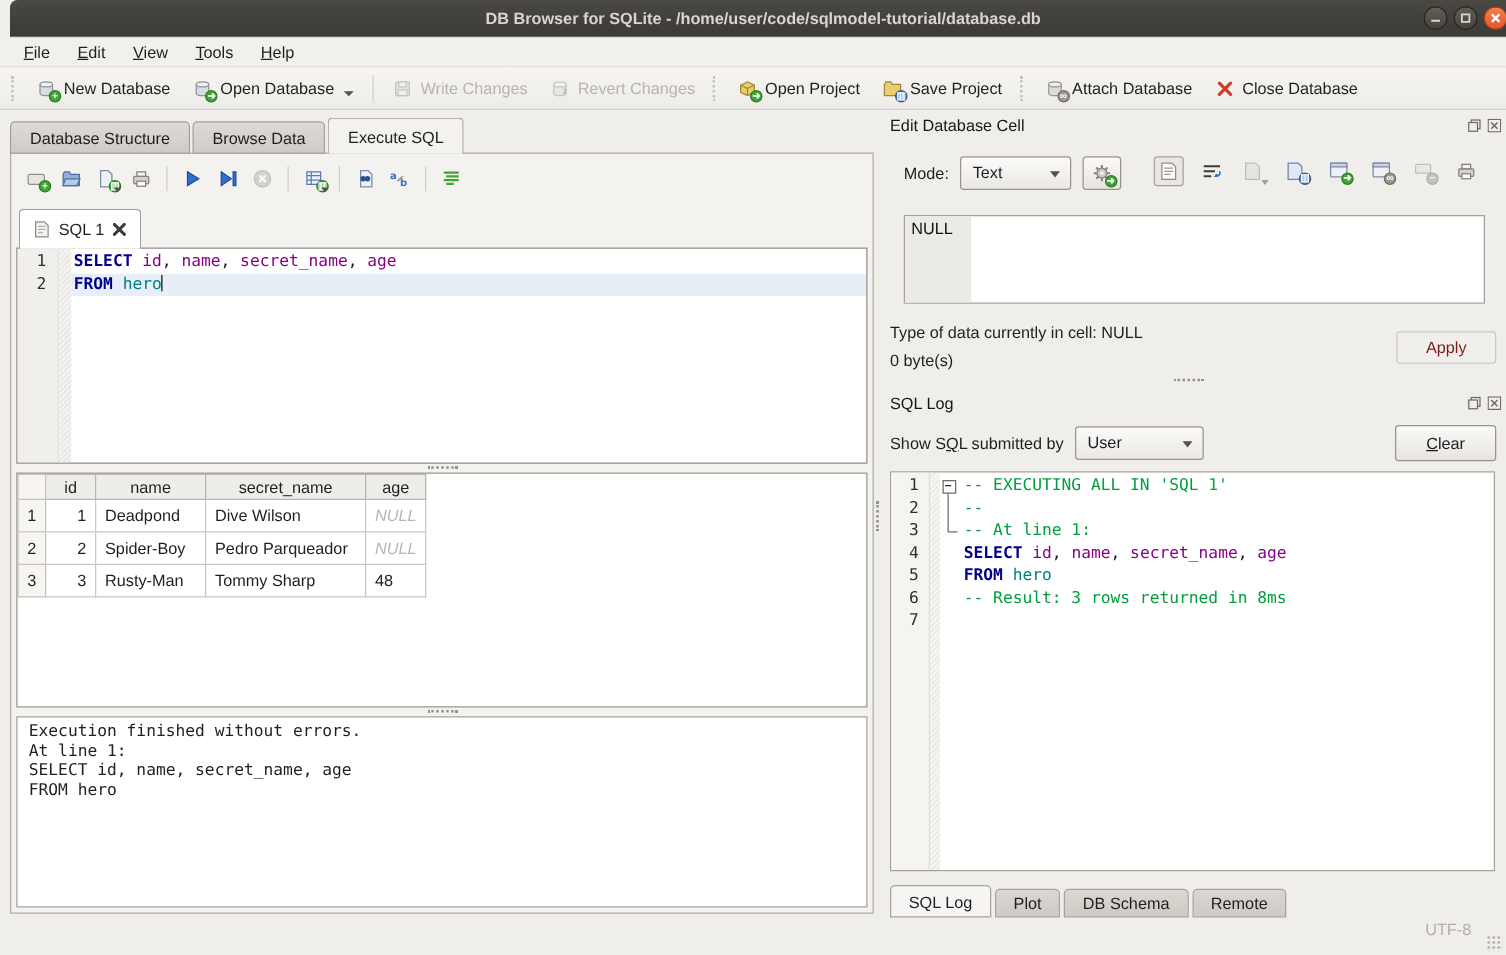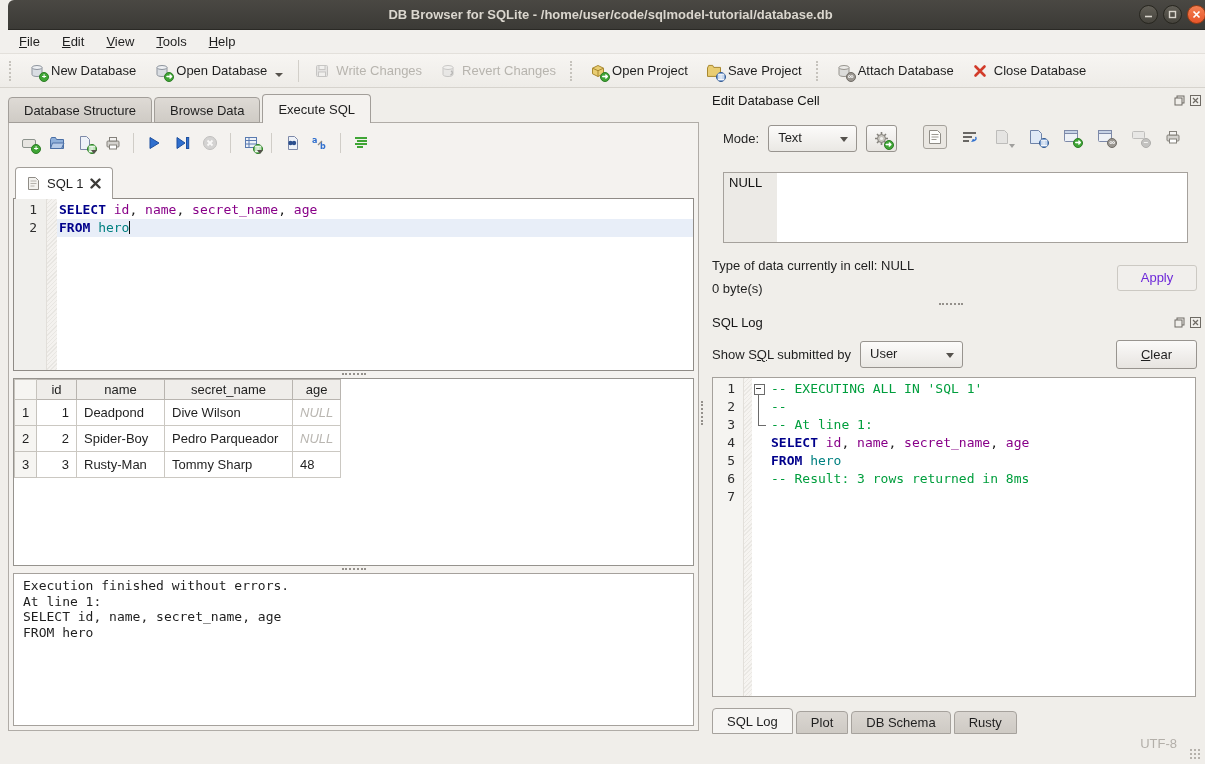--- a/index.html
+++ b/index.html
@@ -119,21 +119,21 @@
   #right{position:absolute;left:706px;top:88px;width:499px;height:644px;}
   .panel-title{position:absolute;left:6px;font-size:13px;color:#161616;}
   .panel-btns{position:absolute;right:4px;display:flex;gap:4px;}
   .pbtn{width:12px;height:12px;display:flex;align-items:center;justify-content:center;cursor:pointer;}
   .combo{position:relative;border:1px solid #98948f;border-radius:3px;background:linear-gradient(#fcfbfa,#eae8e4);
     padding:4px 24px 4px 9px;cursor:pointer;height:27px;}
   .combo::after{content:"";position:absolute;right:8px;top:11px;width:0;height:0;
     border-left:4px solid transparent;border-right:4px solid transparent;border-top:5px solid #55524d;}
   .btn{border:1px solid #98948f;border-radius:3px;background:linear-gradient(#fbfaf9,#e7e4e0);
     text-align:center;cursor:pointer;color:#1f1f1f;}
-  .btn.disabled{background:#f1efec;border-color:#ccc9c3;color:#6d28d9;cursor:default;}
+  .btn.disabled{background:#f1efec;border-color:#ccc9c3;color:#7f1d1d;cursor:default;}
   .cellbtn{width:24px;height:24px;display:flex;align-items:center;justify-content:center;border-radius:3px;position:relative;cursor:pointer;}
   .cellbtn.pressed{border:1px solid #a5a19b;background:#eae7e2;}
   .cellbtn.disabled{opacity:.5;filter:grayscale(1);cursor:default;}
   #cellbox{position:absolute;left:17px;top:84px;width:465px;height:71px;background:#fff;border:1px solid #a5a19c;}
   #cellbox .nullcol{position:absolute;left:0;top:0;bottom:0;width:53px;background:#eceae6;padding:2px 5px;color:#111;}
   #mode-row{position:absolute;left:17px;top:37px;display:flex;align-items:center;gap:9px;}
   #cell-icons{position:absolute;right:20px;top:37px;display:flex;align-items:center;gap:10px;}
   #type-line{position:absolute;left:6px;top:170px;}
   #bytes-line{position:absolute;left:6px;top:193px;}
   #apply-btn{position:absolute;left:411px;top:177px;width:80px;height:26px;line-height:24px;}
@@ -629,20 +629,20 @@
           <span class="fm"></span>
           <span class="ct"></span>
         </div>
       </div>
   </div>
 
   <div id="bottom-tabs">
     <span class="btab active">SQL Log</span>
     <span class="btab">Plot</span>
     <span class="btab">DB Schema</span>
-    <span class="btab">Rusty</span>
+    <span class="btab">Remote</span>
   </div>
 </div>
 
 <div id="statusbar">
   <span id="encoding">UTF-8</span>
   <span id="grip"></span>
 </div>
 
 </body></html>

